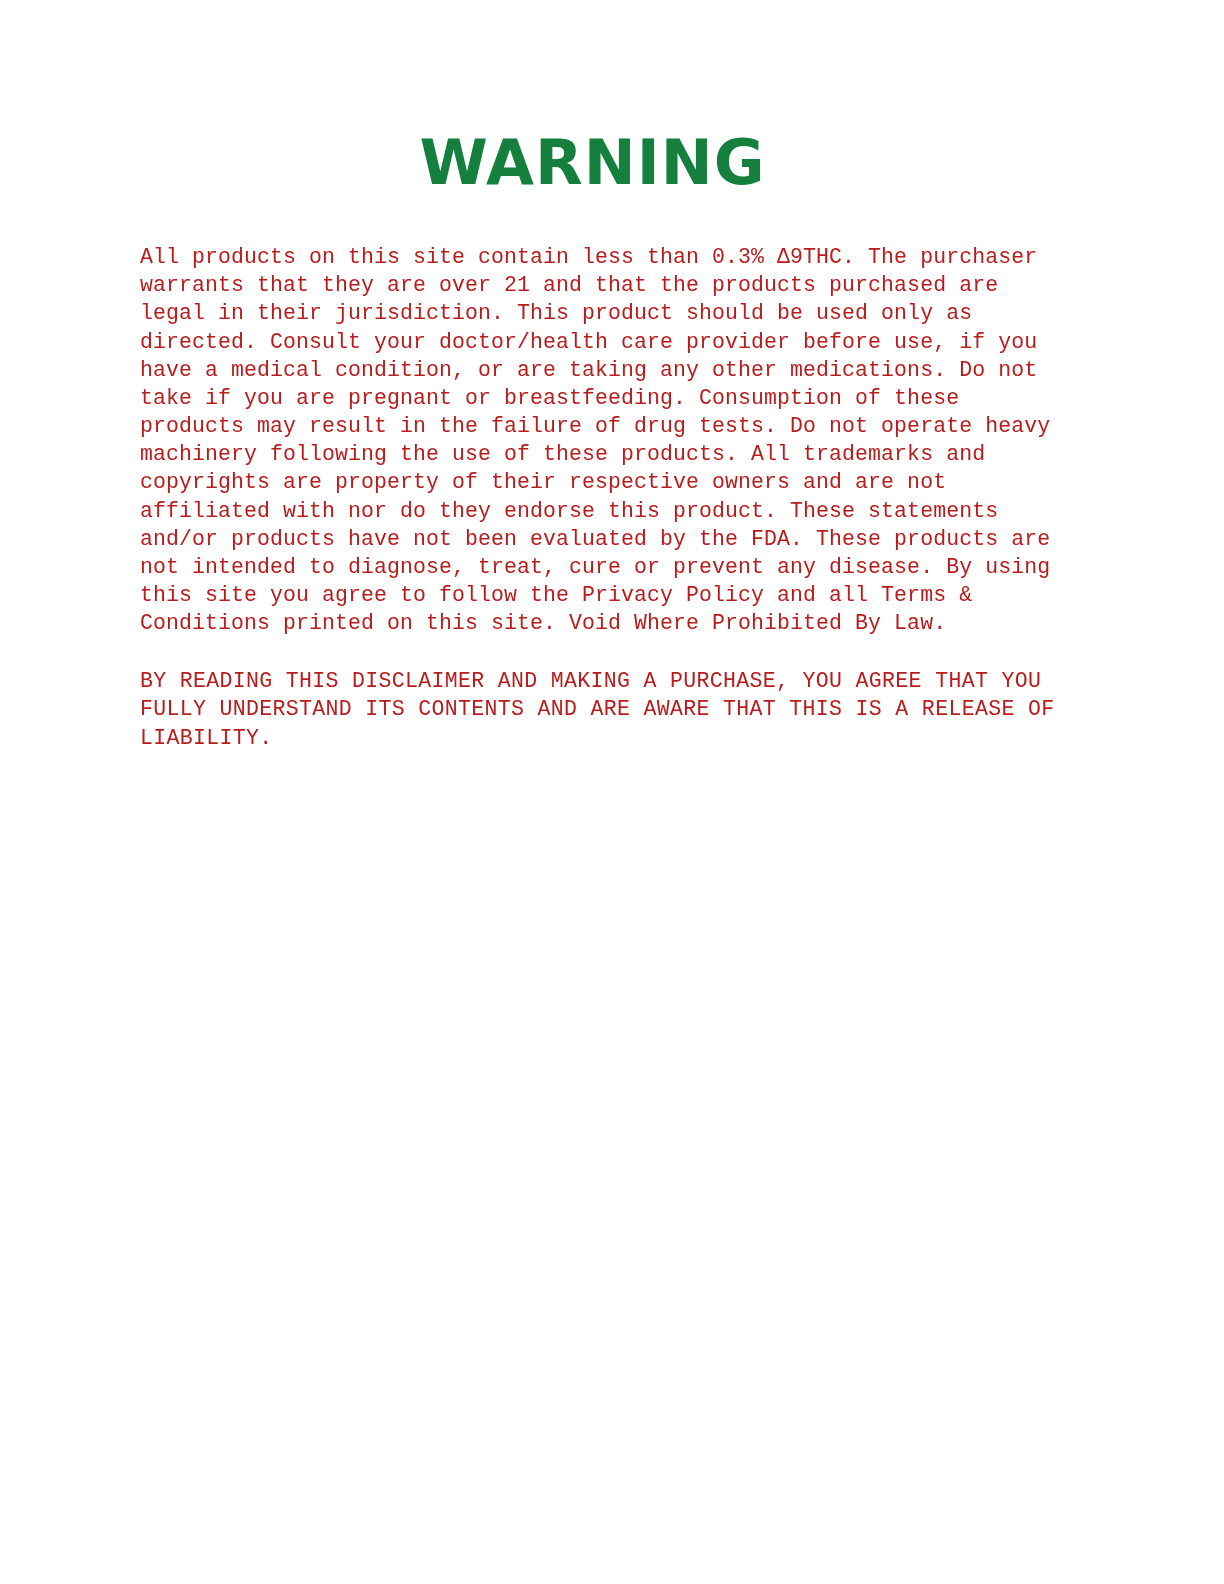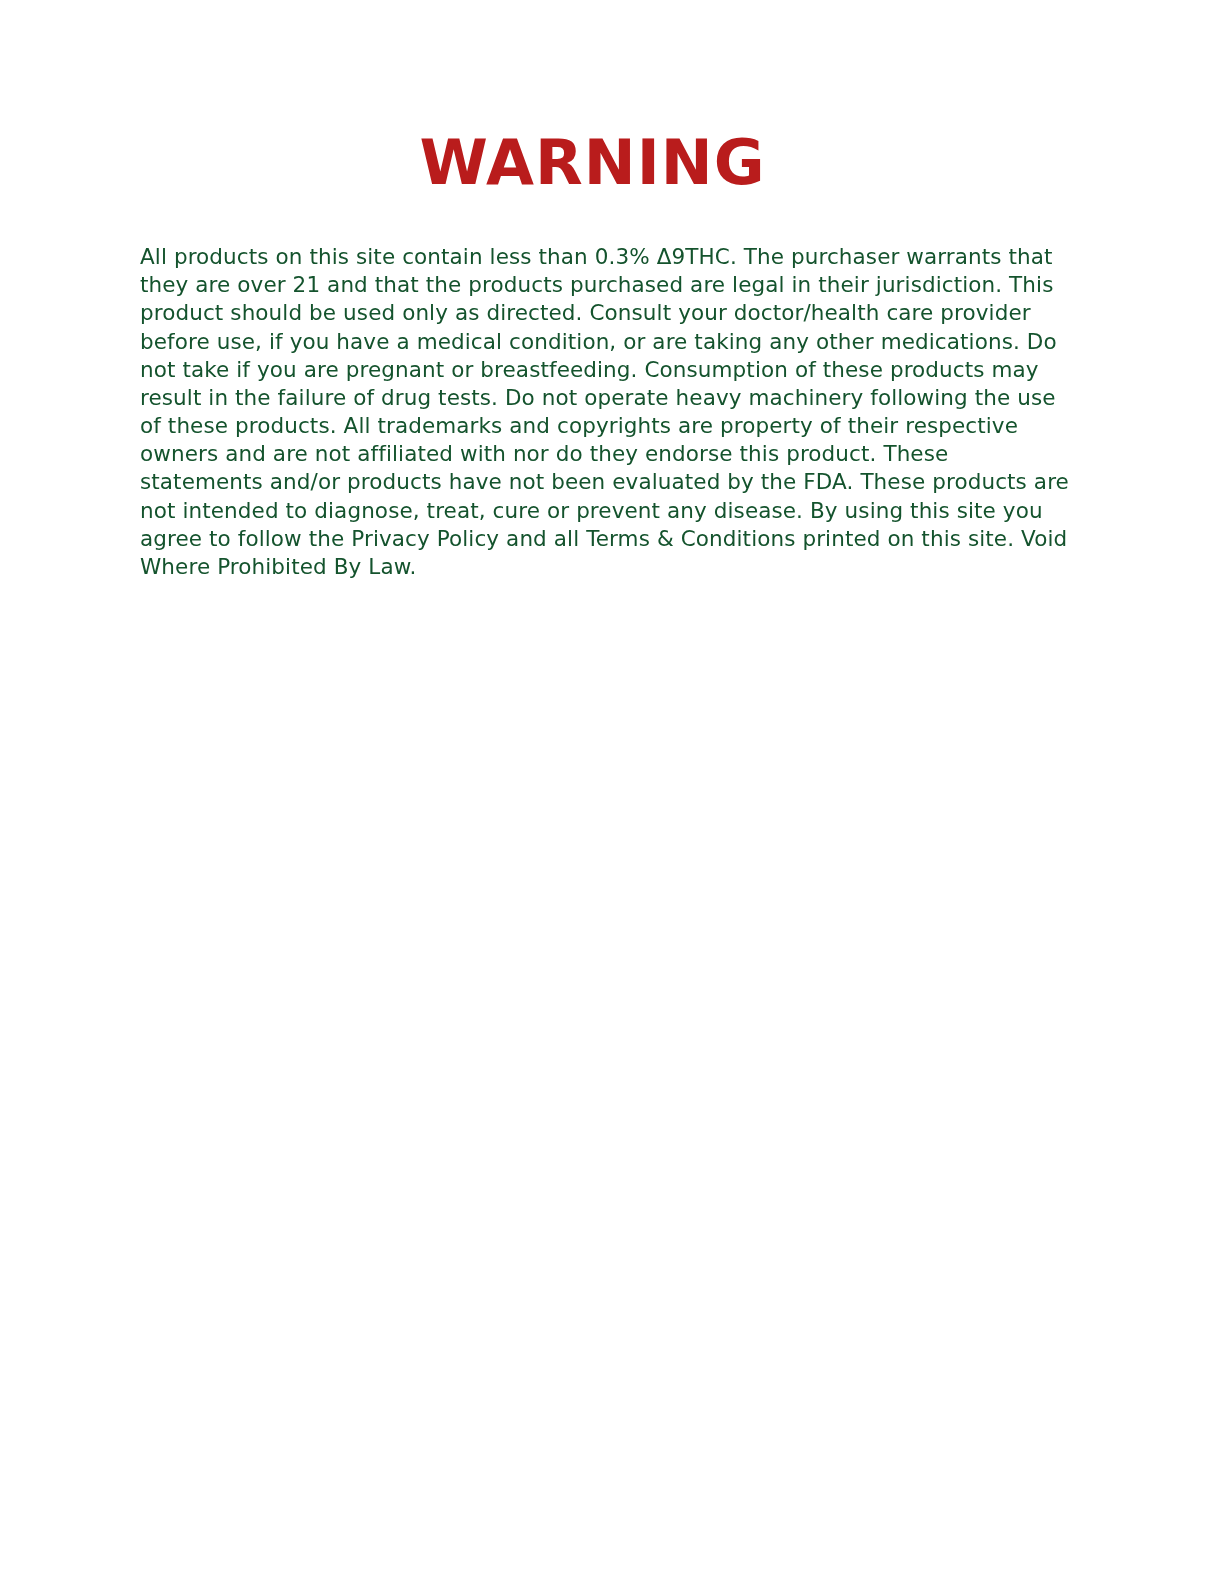--- a/index.html
+++ b/index.html
@@ -26,43 +26,45 @@
     left: 140px;
     top: 130px;
     width: 935px;
   }
   .doc-title {
     font-family: "DejaVu Sans", sans-serif;
     font-weight: 700;
     font-size: 62px;
     line-height: 1.05;
     letter-spacing: 1px;
-    color: #b91c1c;
+    color: #15803d;
     text-align: center;
     margin: 0 0 48px 0;
     padding-right: 30px;
   }
   .para {
     font-size: 21.5px;
     line-height: 1.31;
-    color: #14532d;
+    color: #b91c1c;
     margin: 0 0 30px 0;
     letter-spacing: 0.1px;
+    font-family: Liberation Mono, monospace;
   }
   .para:last-child {
     margin-bottom: 0;
   }
   .para-uppercase {
     letter-spacing: 0.35px;
   }
 </style>
 </head>
 <body>
 
 <div class="page">
   <div class="content">
     <h1 class="doc-title">WARNING</h1>
 
     <p class="para">All products on this site contain less than 0.3% Δ9THC. The purchaser warrants that they are over 21 and that the products purchased are legal in their jurisdiction. This product should be used only as directed. Consult your doctor/health care provider before use, if you have a medical condition, or are taking any other medications. Do not take if you are pregnant or breastfeeding. Consumption of these products may result in the failure of drug tests. Do not operate heavy machinery following the use of these products. All trademarks and copyrights are property of their respective owners and are not affiliated with nor do they endorse this product. These statements and/or products have not been evaluated by the FDA. These products are not intended to diagnose, treat, cure or prevent any disease. By using this site you agree to follow the Privacy Policy and all Terms &amp; Conditions printed on this site. Void Where Prohibited By Law.</p>
 
 
+    <p class="para para-uppercase">BY READING THIS DISCLAIMER AND MAKING A PURCHASE, YOU AGREE THAT YOU FULLY UNDERSTAND ITS CONTENTS AND ARE AWARE THAT THIS IS A RELEASE OF LIABILITY.</p>
   </div>
 </div>
 
 </body></html>

